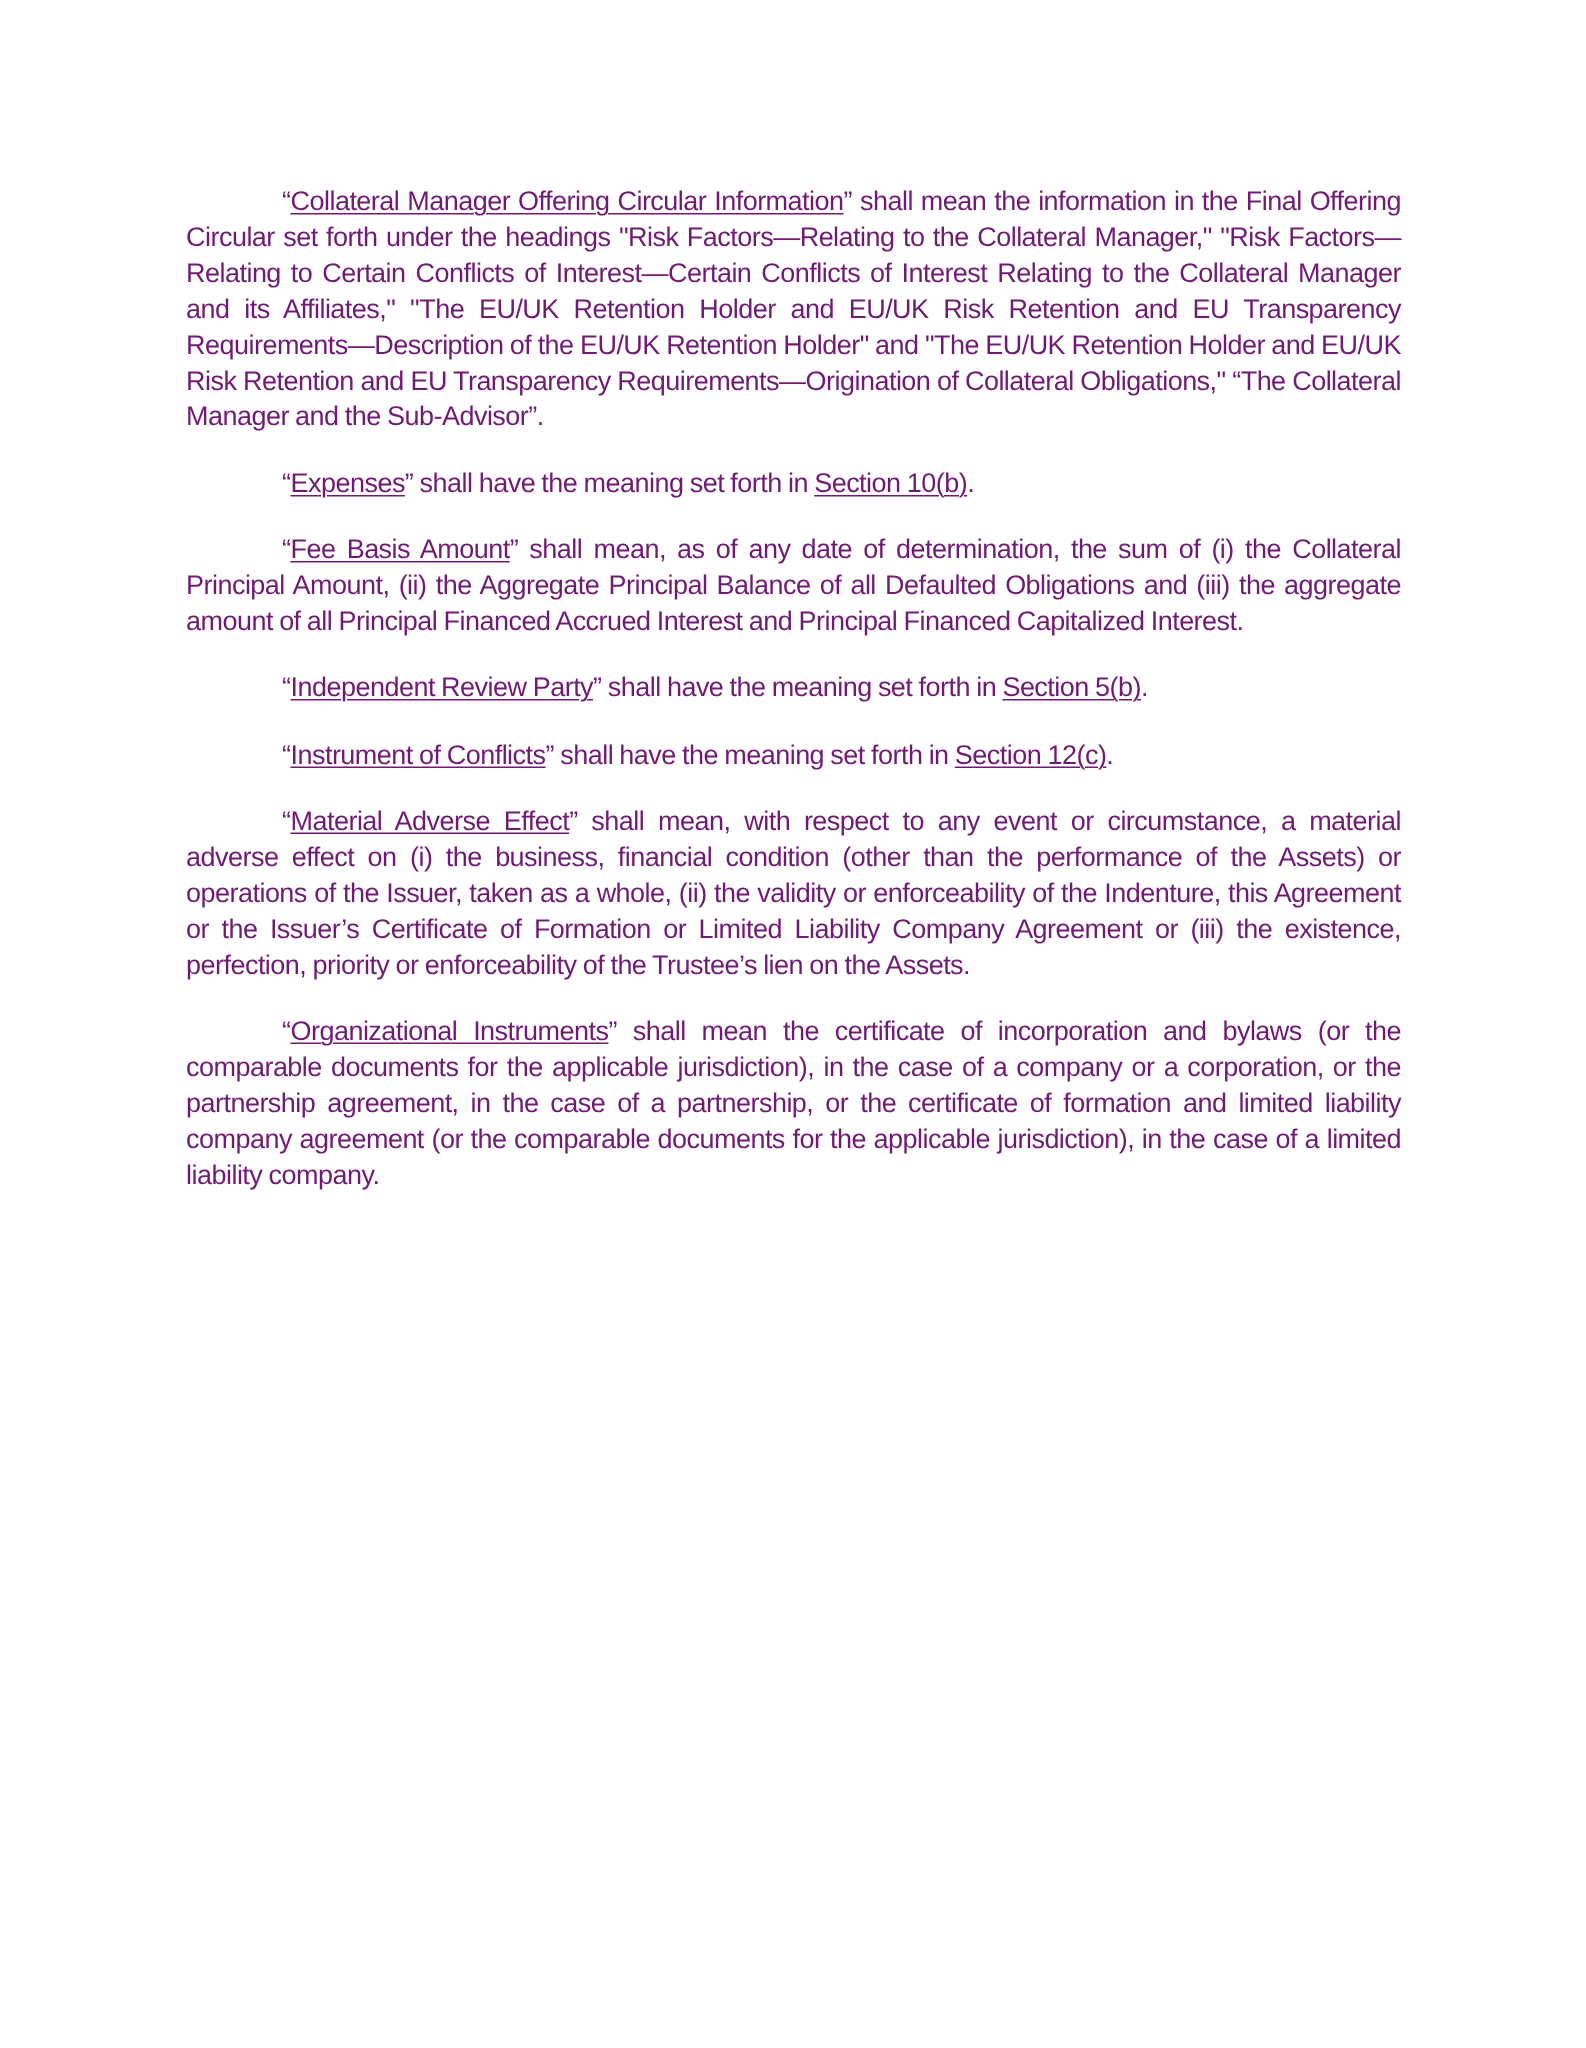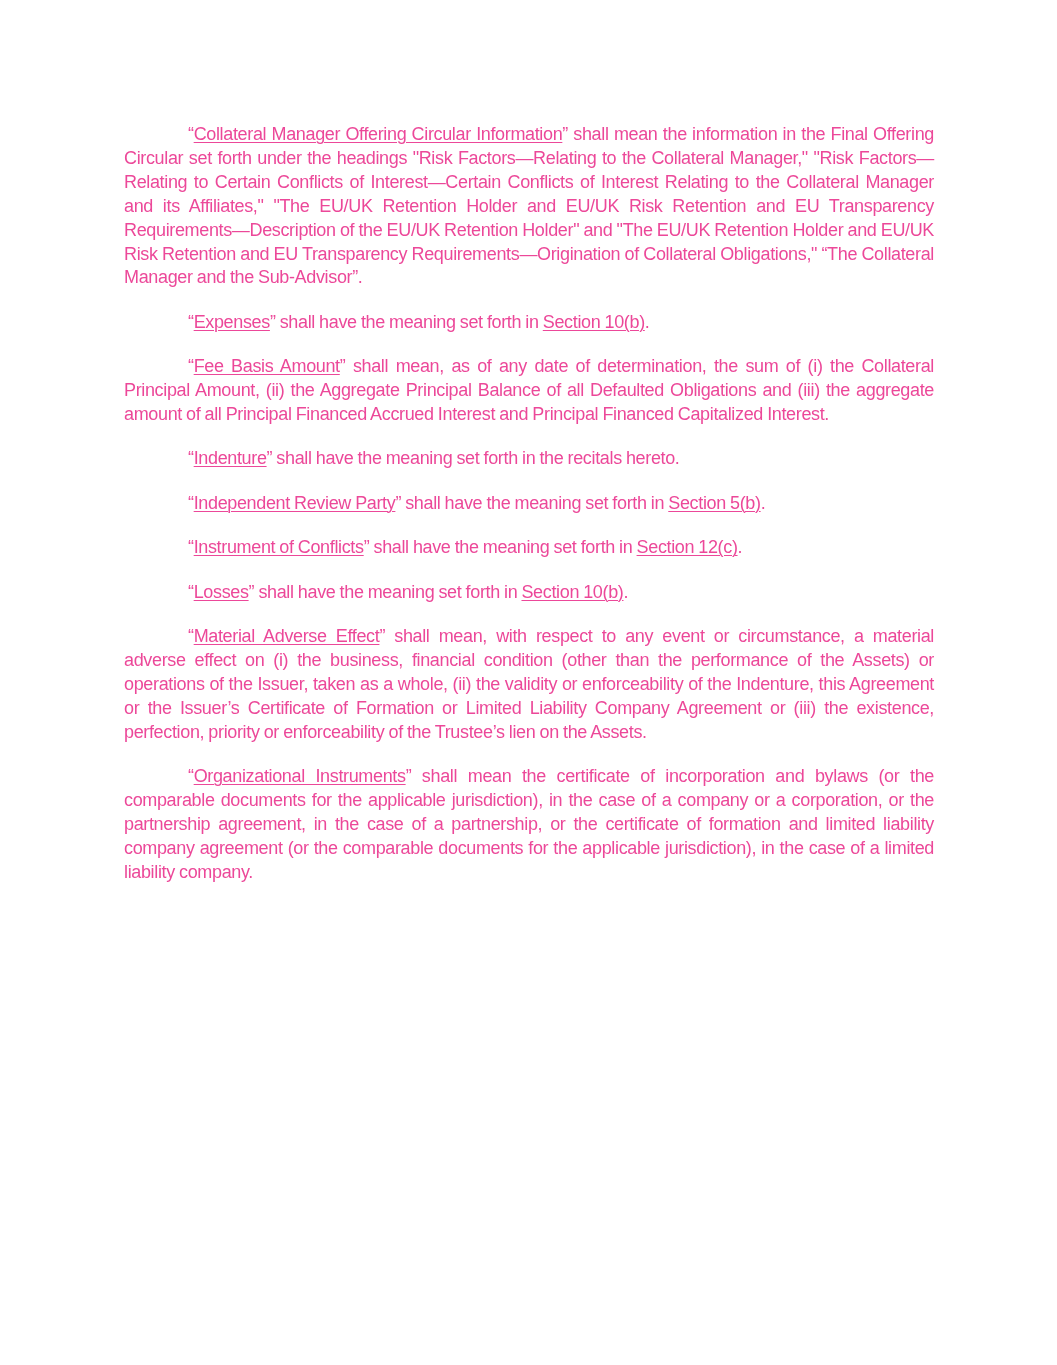--- a/index.html
+++ b/index.html
@@ -14,21 +14,21 @@
       overflow: hidden;
     }
     .page {
       position: absolute;
       left: 124px;
       top: 123px;
       width: 810px;
       font-family: "Liberation Sans", sans-serif;
       font-size: 18px;
       line-height: 23.9px;
-      color: #ec4899;
+      color: #701a75;
       letter-spacing: -0.35px;
       word-spacing: -0.5px;
     }
     .para {
       margin: 0 0 20.5px 0;
       text-indent: 64px;
       text-align: justify;
     }
     .para.short {
       text-align: left;
@@ -49,28 +49,26 @@
 <div class="page">
 
   <p class="para"><span>“</span><span class="term">Collateral Manager Offering Circular Information</span><span>” shall mean the information in the Final Offering Circular set forth under the headings "Risk Factors—Relating to the Collateral Manager," "Risk Factors—Relating to Certain Conflicts of Interest—Certain Conflicts of Interest Relating to the Collateral Manager and its Affiliates," "The EU/UK Retention Holder and EU/UK Risk Retention and EU Transparency Requirements—Description of the EU/UK Retention Holder" and "The EU/UK Retention Holder and EU/UK Risk Retention and EU Transparency Requirements—Origination of Collateral Obligations," “The Collateral Manager and the Sub-Advisor”.</span></p>
 
   <p class="para short"><span>“</span><span class="term">Expenses</span><span>” shall have the meaning set forth in </span><span class="ref">Section 10(b)</span><span>.</span></p>
 
   <p class="para"><span>“</span><span class="term">Fee Basis Amount</span><span>” shall mean, as of any date of determination, the sum of (i) the Collateral Principal Amount, (ii) the Aggregate Principal Balance of all Defaulted Obligations and (iii) the aggregate amount of all Principal Financed Accrued Interest and Principal Financed Capitalized Interest.</span></p>
 
 
 
-  <p class="para short"><span>“</span><span class="term">Indenture</span><span>” shall have the meaning set forth in the recitals hereto.</span></p>
 
   <p class="para short"><span>“</span><span class="term">Independent Review Party</span><span>” shall have the meaning set forth in </span><span class="ref">Section 5(b)</span><span>.</span></p>
 
   <p class="para short"><span>“</span><span class="term">Instrument of Conflicts</span><span>” shall have the meaning set forth in </span><span class="ref">Section 12(c)</span><span>.</span></p>
 
 
 
-  <p class="para short"><span>“</span><span class="term">Losses</span><span>” shall have the meaning set forth in </span><span class="ref">Section 10(b)</span><span>.</span></p>
 
 
   <p class="para"><span>“</span><span class="term">Material Adverse Effect</span><span>” shall mean, with respect to any event or circumstance, a material adverse effect on (i) the business, financial condition (other than the performance of the Assets) or operations of the Issuer, taken as a whole, (ii) the validity or enforceability of the Indenture, this Agreement or the Issuer’s Certificate of Formation or Limited Liability Company Agreement or (iii) the existence, perfection, priority or enforceability of the Trustee’s lien on the Assets.</span></p>
 
   <p class="para"><span>“</span><span class="term">Organizational Instruments</span><span>” shall mean the certificate of incorporation and bylaws (or the comparable documents for the applicable jurisdiction), in the case of a company or a corporation, or the partnership agreement, in the case of a partnership, or the certificate of formation and limited liability company agreement (or the comparable documents for the applicable jurisdiction), in the case of a limited liability company.</span></p>
 
 </div>
 
 </body></html>

